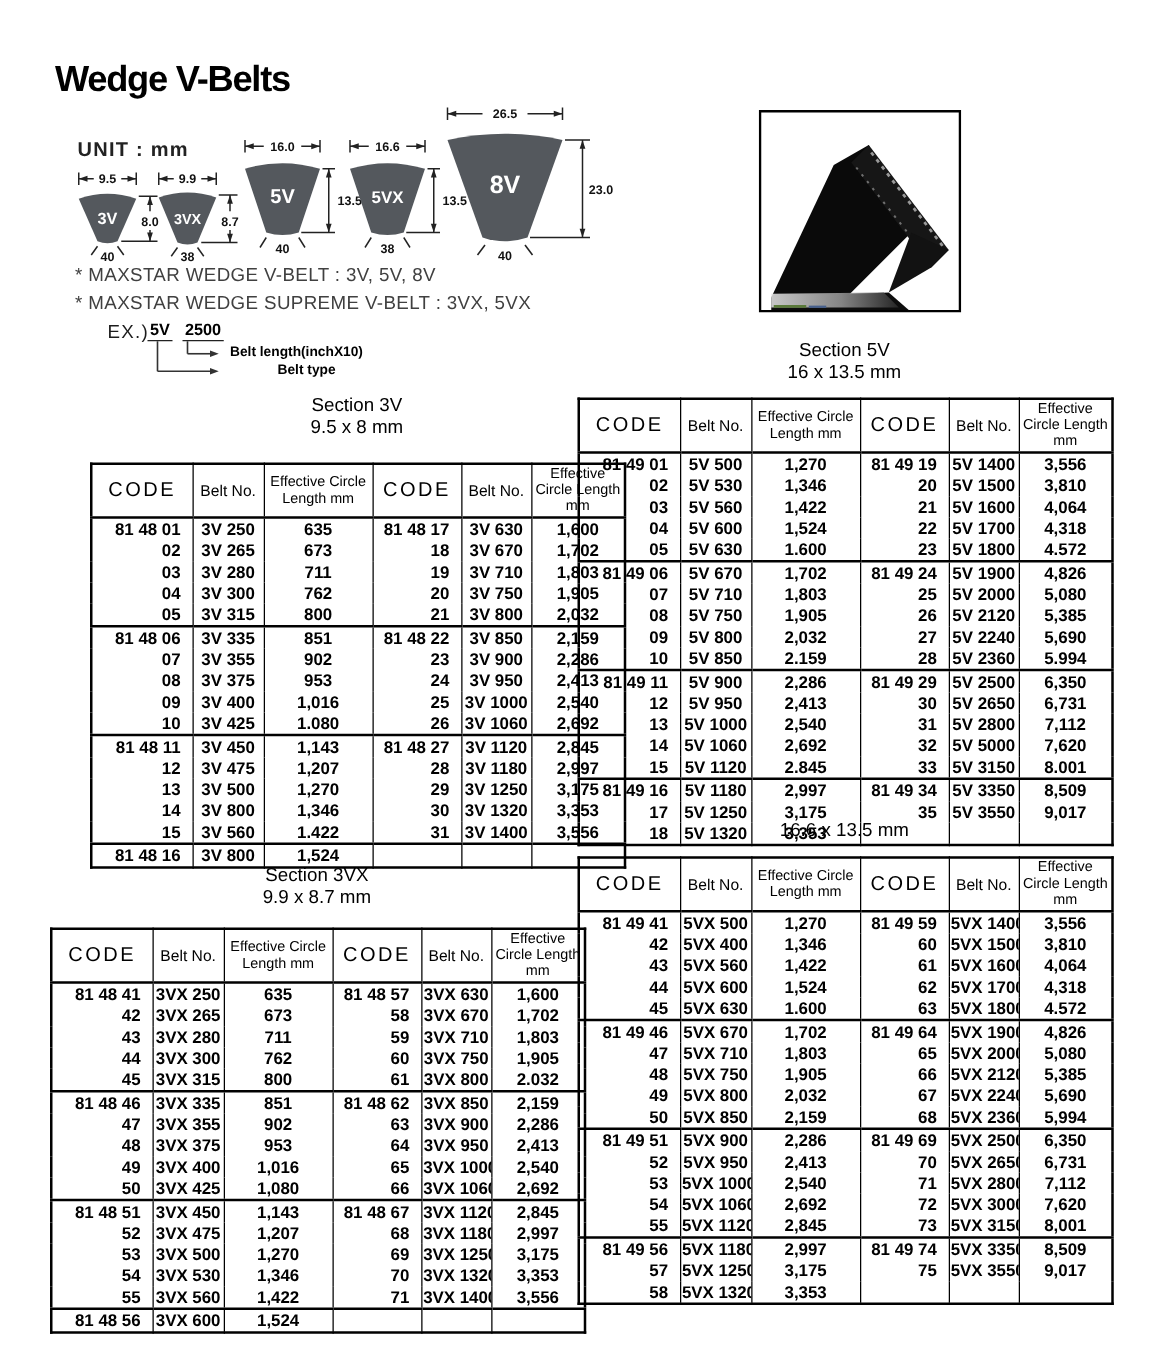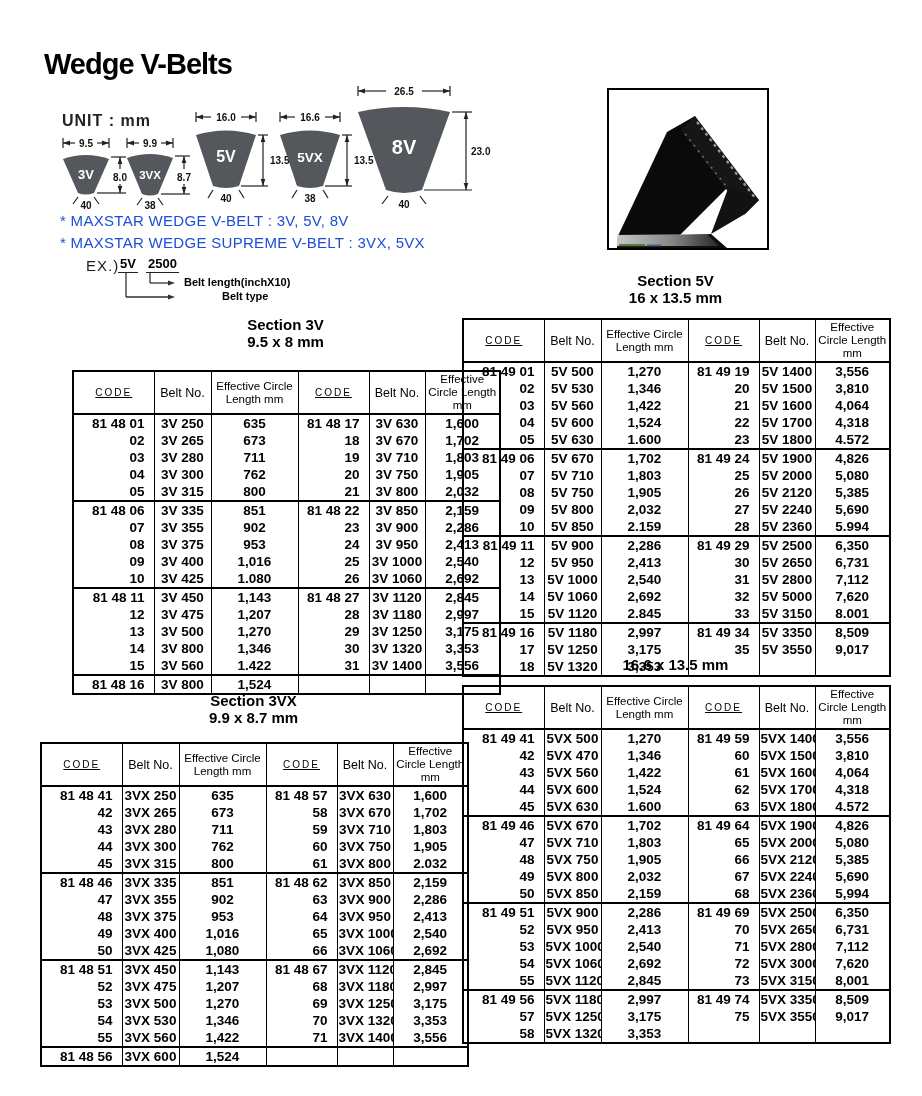--- a/index.html
+++ b/index.html
@@ -10,42 +10,42 @@
 
   
   svg.belt{position:absolute;overflow:visible;}
   .belt-shape{fill:#54585d;}
   .dim line{stroke:#222;stroke-width:1.2;}
   .dim polygon{fill:#222;}
   .dim .dt{font-family:"Liberation Sans",sans-serif;font-size:10px;font-weight:700;fill:#111;}
   .bn{fill:#fff;font-weight:700;font-family:"Liberation Sans",sans-serif;}
 
   
-  .notes{position:absolute;left:60px;top:210px;font-size:15px;line-height:22px;letter-spacing:0.3px;color:#1d4ed8;}
+  .notes{position:absolute;left:60px;top:210px;font-size:15px;line-height:22px;letter-spacing:0.3px;color:#404040;}
   .ex-label{position:absolute;left:86px;top:257px;font-size:15px;letter-spacing:1px;color:#1c1c1c;}
   .ex-part{position:absolute;top:256px;font-size:13px;font-weight:700;border-bottom:1.6px solid #222;padding:0 2px 1px 2px;color:#000;}
   .ex-type{left:118px;}
   .ex-len{left:146px;}
   .ex-arrows{position:absolute;left:119px;top:273px;overflow:visible;}
   .ex-arrows line{stroke:#333;stroke-width:1.3;fill:none;}
   .ex-arrows polygon{fill:#333;}
   .ex-callout{position:absolute;left:184px;font-size:11px;font-weight:700;color:#000;}
   .ex-callout-len{top:276px;}
   .ex-callout-type{top:290px;padding-left:38px;}
 
   
   .photo{position:absolute;left:607px;top:88px;width:162px;height:162px;}
 
   
   .tbl{position:absolute;width:427px;}
-  .tbl-title{ text-align:center;font-size:15px;font-weight:700;line-height:17px;color:#000;}
+  .tbl-title{ text-align:center;font-size:15px;font-weight:400;line-height:17px;color:#000;}
   .tbl table{width:100%;border-collapse:collapse;table-layout:fixed;border:2px solid #000;margin-top:12px;}
   .tbl th{border-bottom:2px solid #000;font-weight:400;height:34px;vertical-align:middle;text-align:center;padding:1px 2px;font-size:12.5px;color:#000;}
   .tbl th + th, .tbl td + td{border-left:1.6px solid #000;}
-  .tbl th:nth-child(1), .tbl th:nth-child(4){font-size:10px;letter-spacing:2px;text-decoration:underline;}
+  .tbl th:nth-child(1), .tbl th:nth-child(4){font-size:16px;letter-spacing:2px;}
   .tbl th:nth-child(3), .tbl th:nth-child(6){font-size:11.5px;line-height:13px;}
   .tbl td{height:17px;line-height:17px;padding:0 3px;font-size:13.5px;font-weight:700;white-space:nowrap;overflow:hidden;color:#000;}
   .tbl td:nth-child(1), .tbl td:nth-child(4){text-align:right;padding-right:9px;}
   .tbl td:nth-child(2), .tbl td:nth-child(5){text-align:center;padding:0 1px;}
   .tbl td:nth-child(3), .tbl td:nth-child(6){text-align:center;}
   .tbl tr.grp td{border-top:2px solid #000;}
   #t-5v{left:462px;top:272px;}
   #t-3v{left:40px;top:316px;margin-left:32px;}
   #t-3v table{margin-top:20px;}
   #t-3vx{left:40px;top:692px;}
@@ -742,21 +742,21 @@
           <tr>
             <td>81 49 41</td>
             <td>5VX 500</td>
             <td>1,270</td>
             <td>81 49 59</td>
             <td>5VX 1400</td>
             <td>3,556</td>
           </tr>
           <tr>
             <td>42</td>
-            <td>5VX 470</td>
+            <td>5VX 400</td>
             <td>1,346</td>
             <td>60</td>
             <td>5VX 1500</td>
             <td>3,810</td>
           </tr>
           <tr>
             <td>43</td>
             <td>5VX 560</td>
             <td>1,422</td>
             <td>61</td>

